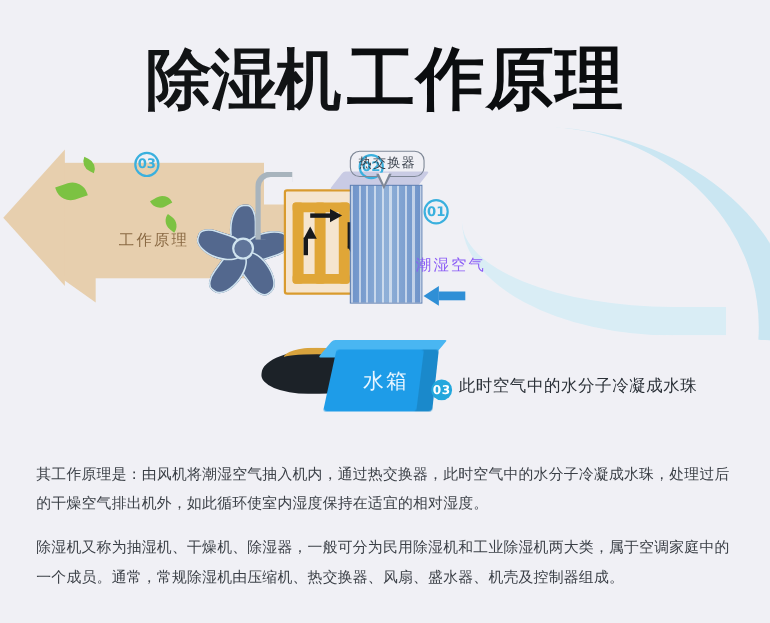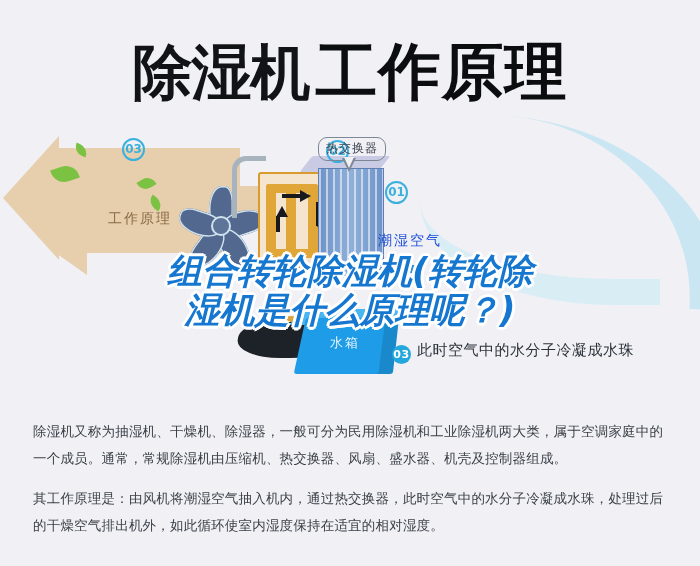--- a/index.html
+++ b/index.html
@@ -169,38 +169,38 @@
     background: #1e9ce8; transform: perspective(220px) rotateX(14deg) skewX(-9deg);
     border-radius: 3px;
     box-shadow: inset -14px 0 0 rgba(0,0,0,.12);
   }
   .tank-top {
     position: absolute; left: 296px; top: 189px; width: 104px; height: 16px;
     background: #49b6f2; transform: skewX(-40deg); border-radius: 2px;
   }
   .tank-label {
     position: absolute; left: 330px; top: 214px;
-    font-size: 13px; color: #eaf6ff; letter-spacing: 2px;
+    font-size: 19px; color: #eaf6ff; letter-spacing: 2px;
     font-family: "DejaVu Sans", sans-serif;
   }
 
   
   .badge-ring {
     position: absolute; width: 23px; height: 23px; border-radius: 50%;
     border: 2px solid #3ab0de; color: #3ab0de;
     font-size: 12px; font-weight: bold; line-height: 19px; text-align: center;
     font-family: "DejaVu Sans", sans-serif;
   }
   .badge-01 { left: 385px; top: 61px; }
   .badge-02 { left: 290px; top: 20px; margin-left: 36px; }
   .badge-03 { left: 122px; top: 18px; }
 
   .lab-humid {
     position: absolute; left: 378px; top: 112px;
-    font-size: 14px; color: #1d4ed8; letter-spacing: 2px;
+    font-size: 14px; color: #8b5cf6; letter-spacing: 2px;
     font-family: Liberation Serif, serif;
   }
   .callout {
     position: absolute; left: 318px; top: 17px;
     padding: 2px 7px 3px; border: 1.6px solid #7e8796; border-radius: 9px;
     font-size: 12px; color: #3c434e; letter-spacing: 1px; background: transparent;
     font-family: "DejaVu Sans", sans-serif;
   }
   .callout-tail {
     position: absolute; left: 342px; top: 38px; width: 0; height: 0;
@@ -318,23 +318,19 @@
     <div class="callout">热交换器</div>
     <div class="callout-tail"></div>
 
     <div class="badge-ring badge-03">03</div>
 
     <div class="step-line step-3">
       <span class="dot-badge">03</span><span>此时空气中的水分子冷凝成水珠</span>
     </div>
   </div>
 
-  <div class="overlay-title">
-    <span>组合转轮除湿机(转轮除</span>
-    <span>湿机是什么原理呢？)</span>
+
+  <div class="body-copy">
+    <p>其工作原理是：由风机将潮湿空气抽入机内，通过热交换器，此时空气中的水分子冷凝成水珠，处理过后的干燥空气排出机外，如此循环使室内湿度保持在适宜的相对湿度。</p>
+    <p>除湿机又称为抽湿机、干燥机、除湿器，一般可分为民用除湿机和工业除湿机两大类，属于空调家庭中的一个成员。通常，常规除湿机由压缩机、热交换器、风扇、盛水器、机壳及控制器组成。</p>
   </div>
 
-  <div class="body-copy">
-    <p>除湿机又称为抽湿机、干燥机、除湿器，一般可分为民用除湿机和工业除湿机两大类，属于空调家庭中的一个成员。通常，常规除湿机由压缩机、热交换器、风扇、盛水器、机壳及控制器组成。</p>
-    <p>其工作原理是：由风机将潮湿空气抽入机内，通过热交换器，此时空气中的水分子冷凝成水珠，处理过后的干燥空气排出机外，如此循环使室内湿度保持在适宜的相对湿度。</p>
-  </div>
-
 </div>
 
 </body></html>

